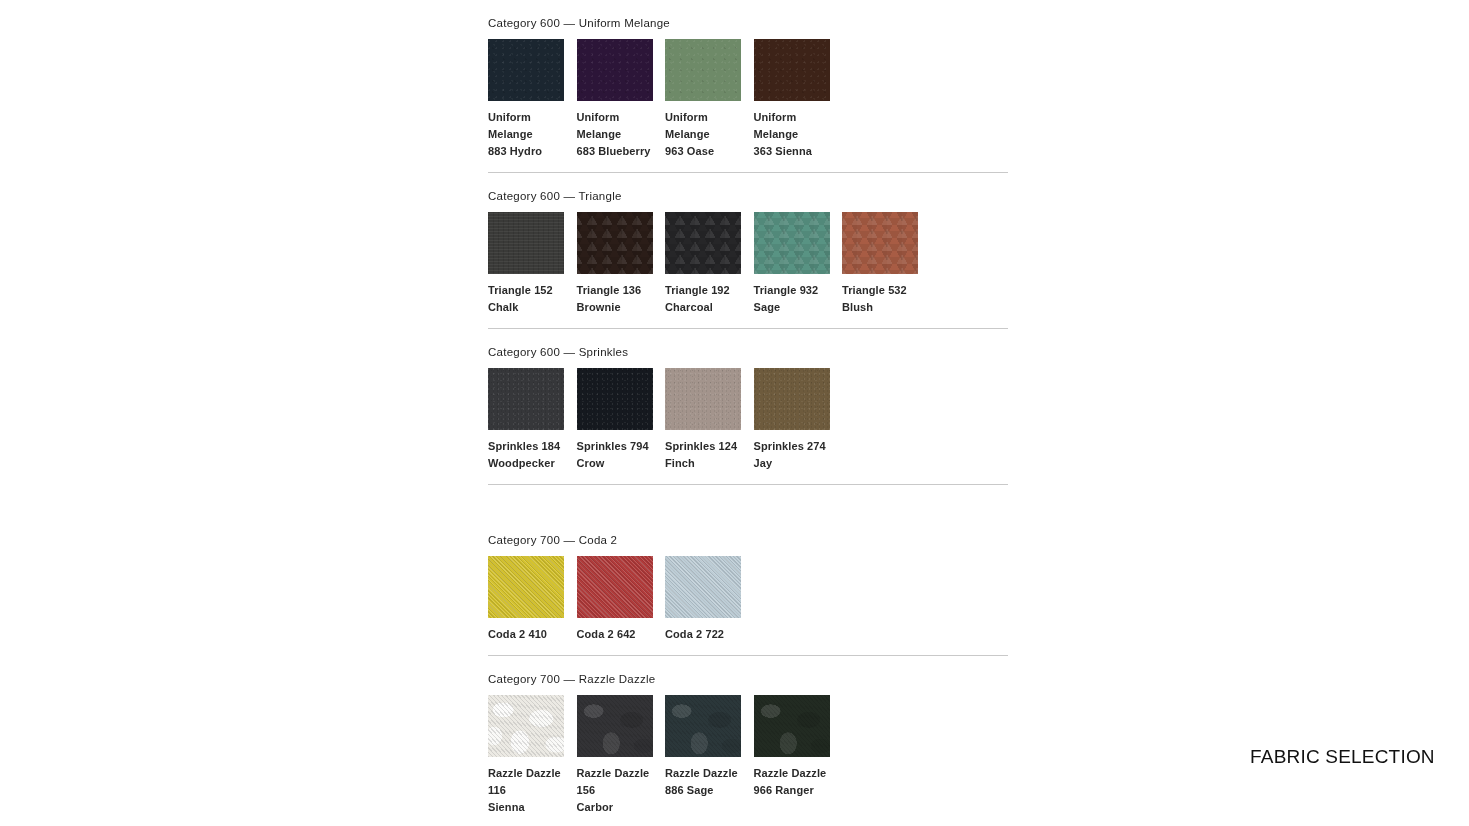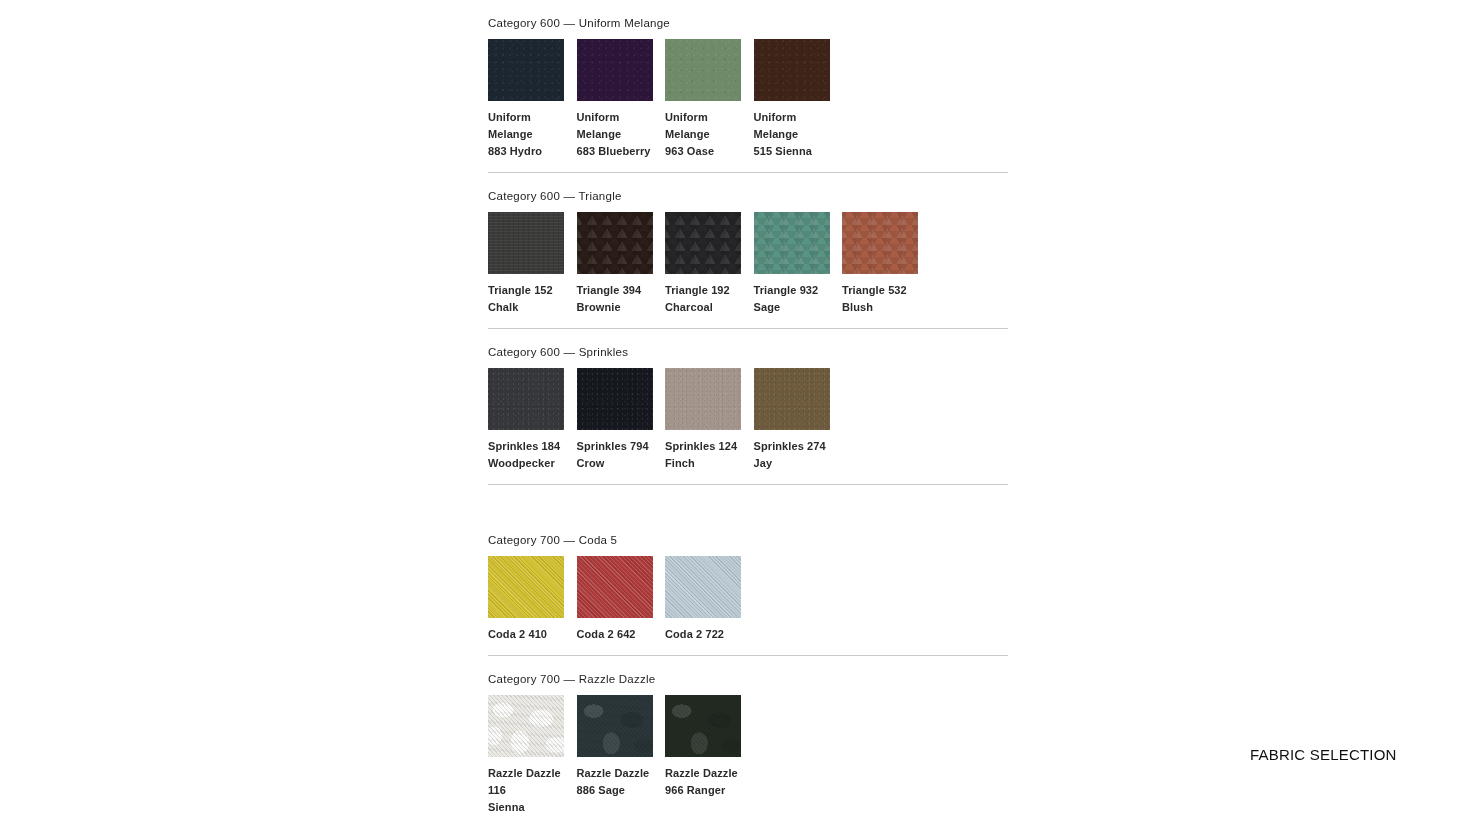--- a/index.html
+++ b/index.html
@@ -125,21 +125,21 @@
       radial-gradient(ellipse 20px 14px at 70% 38%, rgba(255,255,255,.75) 0 60%, transparent 62%),
       radial-gradient(ellipse 15px 19px at 42% 76%, rgba(255,255,255,.80) 0 60%, transparent 62%),
       radial-gradient(ellipse 18px 13px at 90% 80%, rgba(255,255,255,.70) 0 60%, transparent 62%),
       radial-gradient(ellipse 13px 15px at 8% 66%, rgba(255,255,255,.70) 0 60%, transparent 62%);
   }
 
   
   #sheet-title{
     position:absolute;
     left:1250px; top:746px;
-    font-size:15px;
+    font-size:19px;
     letter-spacing:.2px;
     color:#111;
     white-space:nowrap;
   }
 </style>
 </head>
 <body>
 
 <div id="sheet">
     <div class="section">
@@ -163,40 +163,40 @@
           <div class="swatch tex-melange" style="background-color: rgb(110, 138, 104);"></div>
           <div class="swatch-caption">
             <div>Uniform Melange</div>
             <div>963 Oase</div>
           </div>
         </div>
         <div class="swatch-cell">
           <div class="swatch tex-melange" style="background-color: rgb(61, 35, 24);"></div>
           <div class="swatch-caption">
             <div>Uniform Melange</div>
-            <div>515 Sienna</div>
+            <div>363 Sienna</div>
           </div>
         </div>
       </div>
       <div class="divider"></div>
     </div>
     <div class="section">
       <div class="section-title">Category 600 — Triangle</div>
       <div class="swatch-row">
         <div class="swatch-cell">
           <div class="swatch tex-slub" style="background-color: rgb(58, 58, 56);"></div>
           <div class="swatch-caption">
             <div>Triangle 152</div>
             <div>Chalk</div>
           </div>
         </div>
         <div class="swatch-cell">
           <div class="swatch tex-triangle" style="background-color: rgb(43, 29, 24);"></div>
           <div class="swatch-caption">
-            <div>Triangle 394</div>
+            <div>Triangle 136</div>
             <div>Brownie</div>
           </div>
         </div>
         <div class="swatch-cell">
           <div class="swatch tex-triangle" style="background-color: rgb(38, 38, 40);"></div>
           <div class="swatch-caption">
             <div>Triangle 192</div>
             <div>Charcoal</div>
           </div>
         </div>
@@ -244,21 +244,21 @@
         <div class="swatch-cell">
           <div class="swatch tex-sprinkles" style="background-color: rgb(110, 91, 61);"></div>
           <div class="swatch-caption">
             <div>Sprinkles 274 Jay</div>
           </div>
         </div>
       </div>
       <div class="divider"></div>
     </div>
     <div class="section gap-before">
-      <div class="section-title">Category 700 — Coda 5</div>
+      <div class="section-title">Category 700 — Coda 2</div>
       <div class="swatch-row">
         <div class="swatch-cell">
           <div class="swatch tex-twill" style="background-color: rgb(212, 194, 46);"></div>
           <div class="swatch-caption">
             <div>Coda 2 410</div>
           </div>
         </div>
         <div class="swatch-cell">
           <div class="swatch tex-twill" style="background-color: rgb(176, 58, 58);"></div>
           <div class="swatch-caption">
@@ -278,20 +278,27 @@
       <div class="section-title">Category 700 — Razzle Dazzle</div>
       <div class="swatch-row">
         <div class="swatch-cell">
           <div class="swatch tex-dazzle-light" style="background-color: rgb(236, 234, 228);"></div>
           <div class="swatch-caption">
             <div>Razzle Dazzle 116</div>
             <div>Sienna</div>
           </div>
         </div>
         <div class="swatch-cell">
+          <div class="swatch tex-dazzle" style="background-color: rgb(51, 51, 54);"></div>
+          <div class="swatch-caption">
+            <div>Razzle Dazzle 156</div>
+            <div>Carbor</div>
+          </div>
+        </div>
+        <div class="swatch-cell">
           <div class="swatch tex-dazzle" style="background-color: rgb(43, 55, 58);"></div>
           <div class="swatch-caption">
             <div>Razzle Dazzle</div>
             <div>886 Sage</div>
           </div>
         </div>
         <div class="swatch-cell">
           <div class="swatch tex-dazzle" style="background-color: rgb(34, 43, 34);"></div>
           <div class="swatch-caption">
             <div>Razzle Dazzle</div>

